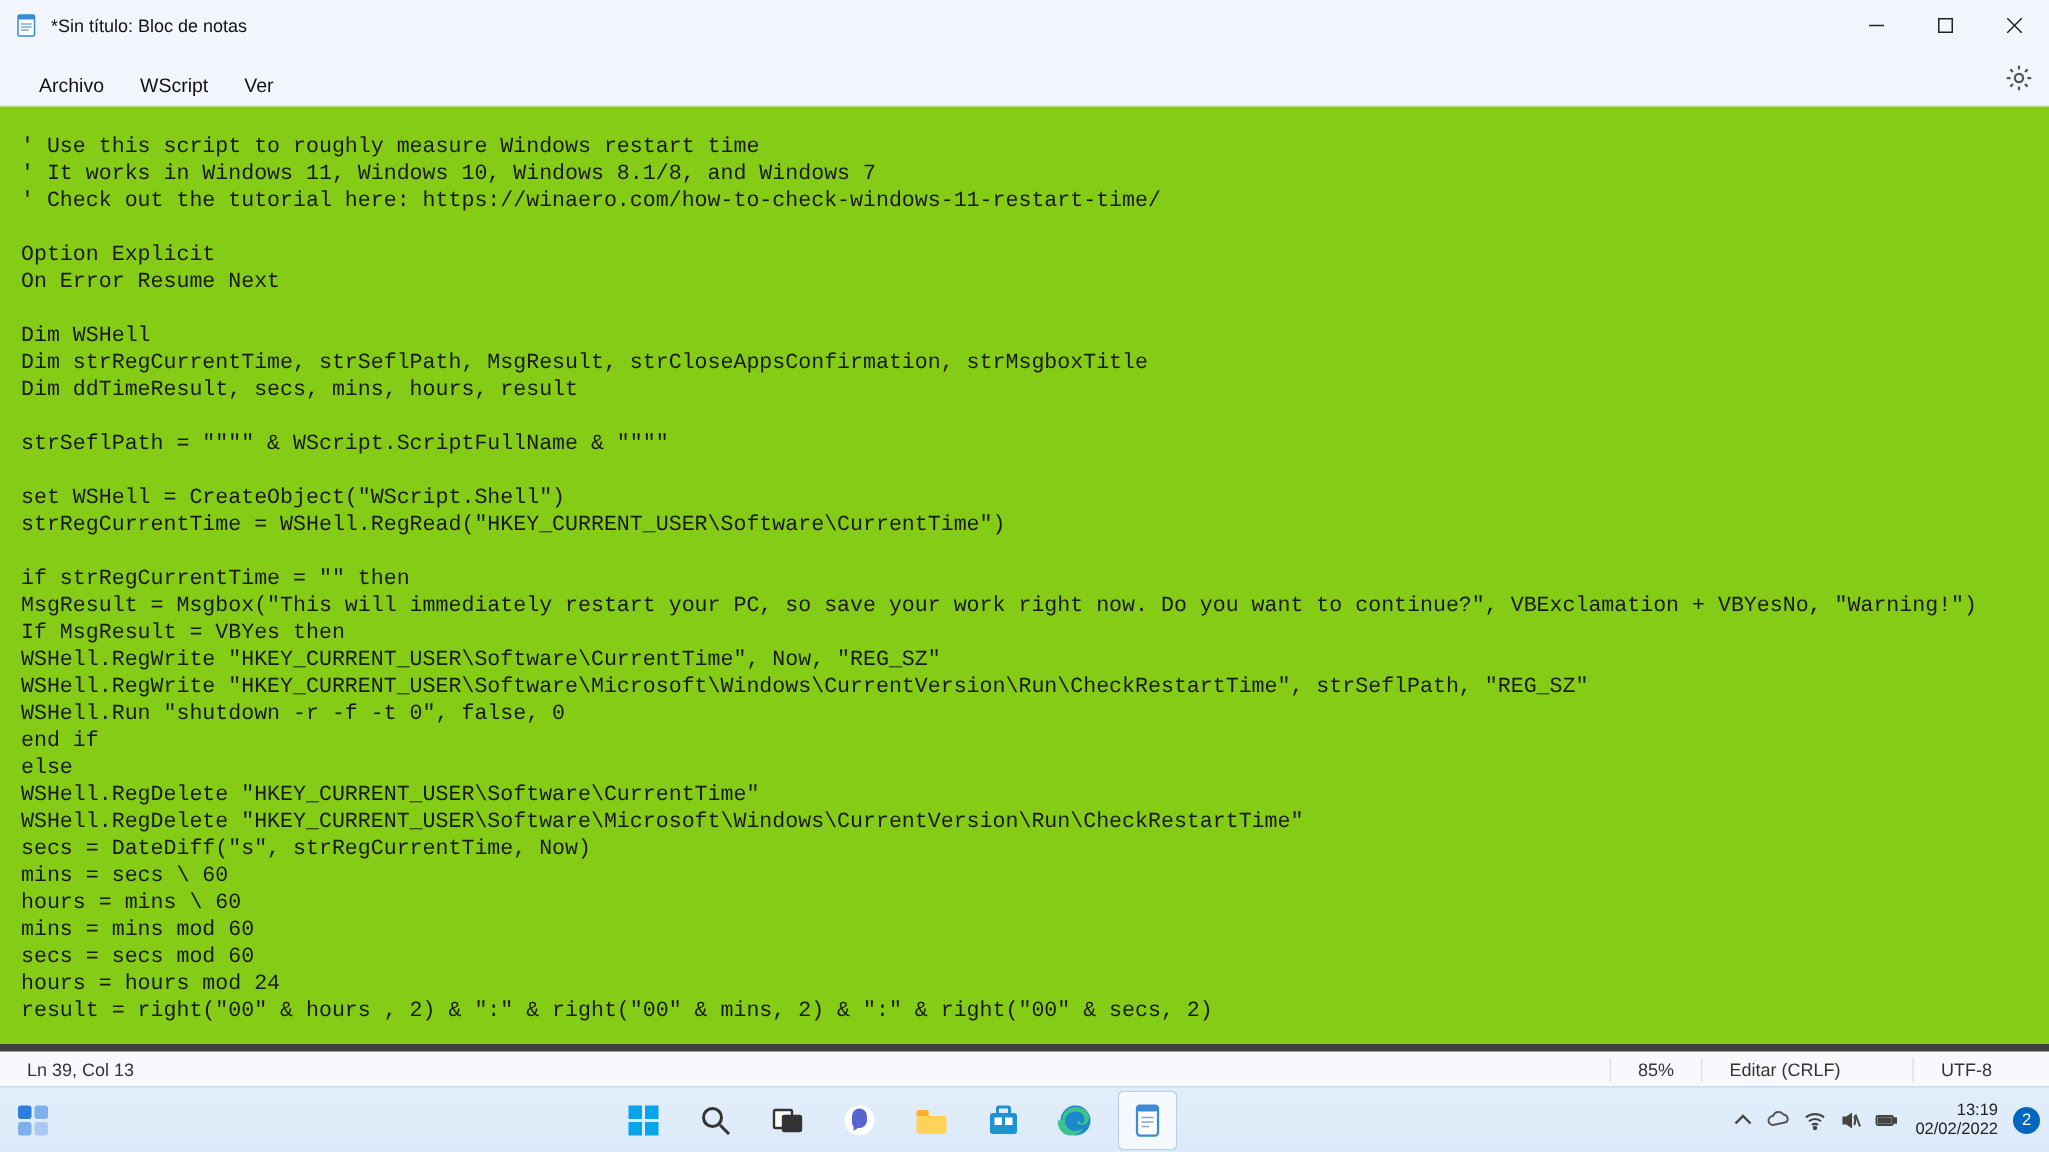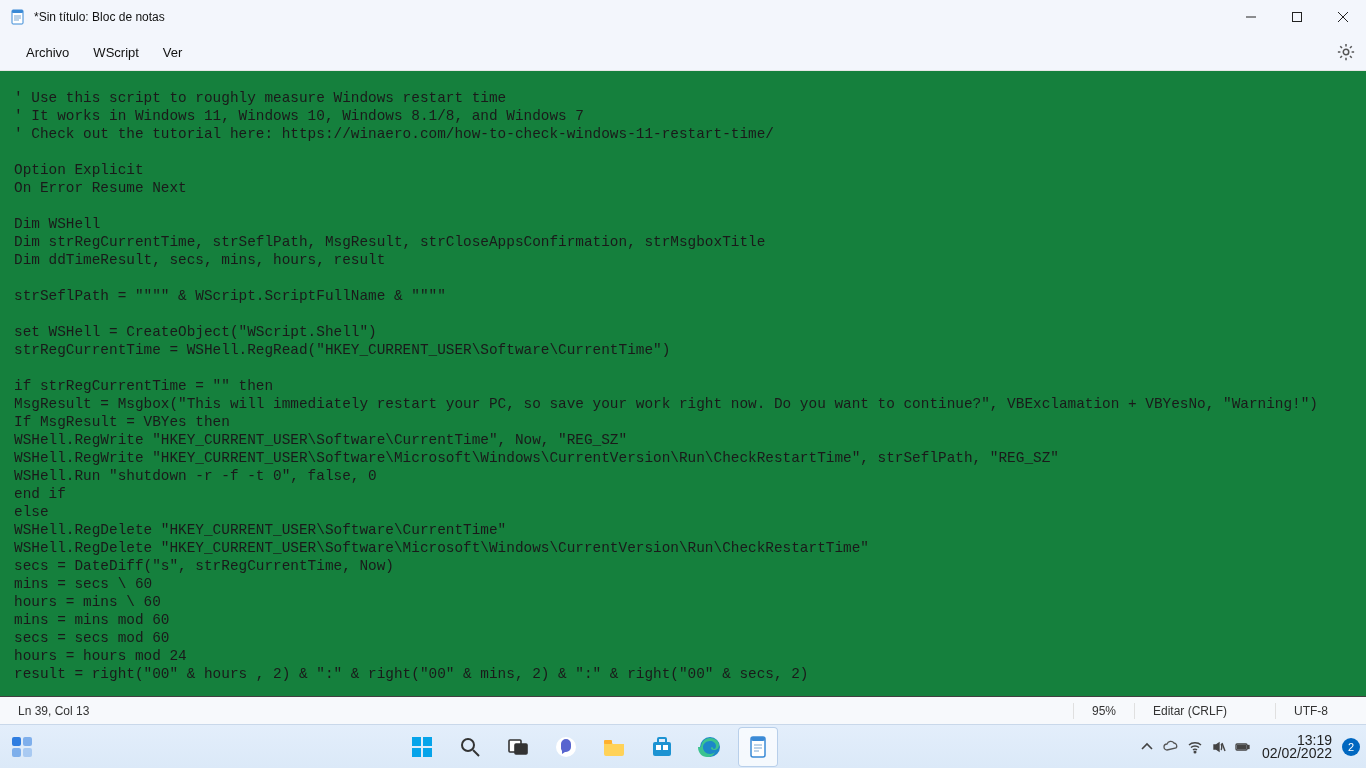--- a/index.html
+++ b/index.html
@@ -32,21 +32,21 @@
   .titlebar .title { color: #111; }
   .titlebar .spacer { flex: 1 1 auto; }
   .caption-btn {
     width: 46px; height: 34px;
     display: inline-flex; align-items: center; justify-content: center;
     color: #222;
   }
   .caption-btn svg { width: 10px; height: 10px; stroke: #222; stroke-width: 1; fill: none; }
   .menubar {
     height: 36px;
-    display: flex; align-items: center;
+    display: flex; align-items: flex-end;
     background: #f3f6fc;
     font-size: 13px;
     color: #111;
     padding-left: 14px;
     position: relative;
   }
   .menubar .menu-item { padding: 6px 12px; border-radius: 4px; }
   .menubar .gear {
     position: absolute; right: 10px; top: 50%; transform: translateY(-50%);
     width: 20px; height: 20px;
@@ -56,25 +56,25 @@
   .menu-sep { height: 1px; background: #e6e6e6; }
   .editor {
     flex: 1 1 auto;
     padding: 18px 4px 10px 14px;
     font-family: Consolas, "Courier New", monospace;
     font-size: 14.4px;
     line-height: 18px;
     color: #1a1a1a;
     white-space: pre;
     overflow: hidden;
-    background: #15803d;
+    background: #84cc16;
   }
   .statusbar {
     height: 28px;
-    border-top: 1px solid #404040;
+    border-top: 5px solid #404040;
     background: #f7f9fc;
     display: flex; align-items: center;
     font-size: 12px; color: #333;
   }
   .statusbar .cell { padding: 0 18px; }
   .statusbar .sep { width: 1px; height: 16px; background: #e0e0e0; }
   .statusbar .grow { flex: 1 1 auto; }
 
   
   .taskbar {
@@ -101,21 +101,21 @@
   }
   .tb-btn.active { background: rgba(255,255,255,0.7); box-shadow: inset 0 0 0 1px #b8cfea; }
   .tb-btn svg { width: 24px; height: 24px; }
   .tray-icon {
     width: 22px; height: 40px;
     display: flex; align-items: center; justify-content: center;
     color: #444;
   }
   .tray-icon svg { width: 16px; height: 16px; }
   .clock {
-    text-align: right; font-size: 14px; line-height: 13px; color: #222;
+    text-align: right; font-size: 11px; line-height: 13px; color: #222;
     padding: 0 6px;
   }
   .notif-badge {
     width: 18px; height: 18px; border-radius: 50%;
     background: #0067c0; color: #fff;
     font-size: 11px; display: flex; align-items: center; justify-content: center;
     margin-left: 2px;
   }
   .widgets-icon { width: 24px; height: 24px; }
 </style>
@@ -199,21 +199,21 @@
 hours = mins \ 60
 mins = mins mod 60
 secs = secs mod 60
 hours = hours mod 24
 result = right("00" &amp; hours , 2) &amp; ":" &amp; right("00" &amp; mins, 2) &amp; ":" &amp; right("00" &amp; secs, 2)</div>
 
   <div class="statusbar">
     <span class="cell">Ln 39, Col 13</span>
     <span class="grow"></span>
     <span class="sep"></span>
-    <span class="cell">95%</span>
+    <span class="cell">85%</span>
     <span class="sep"></span>
     <span class="cell" style="min-width:140px">Editar (CRLF)</span>
     <span class="sep"></span>
     <span class="cell" style="min-width:90px">UTF-8</span>
   </div>
 
 </div>
 
 <div class="taskbar">
   <div class="left">

